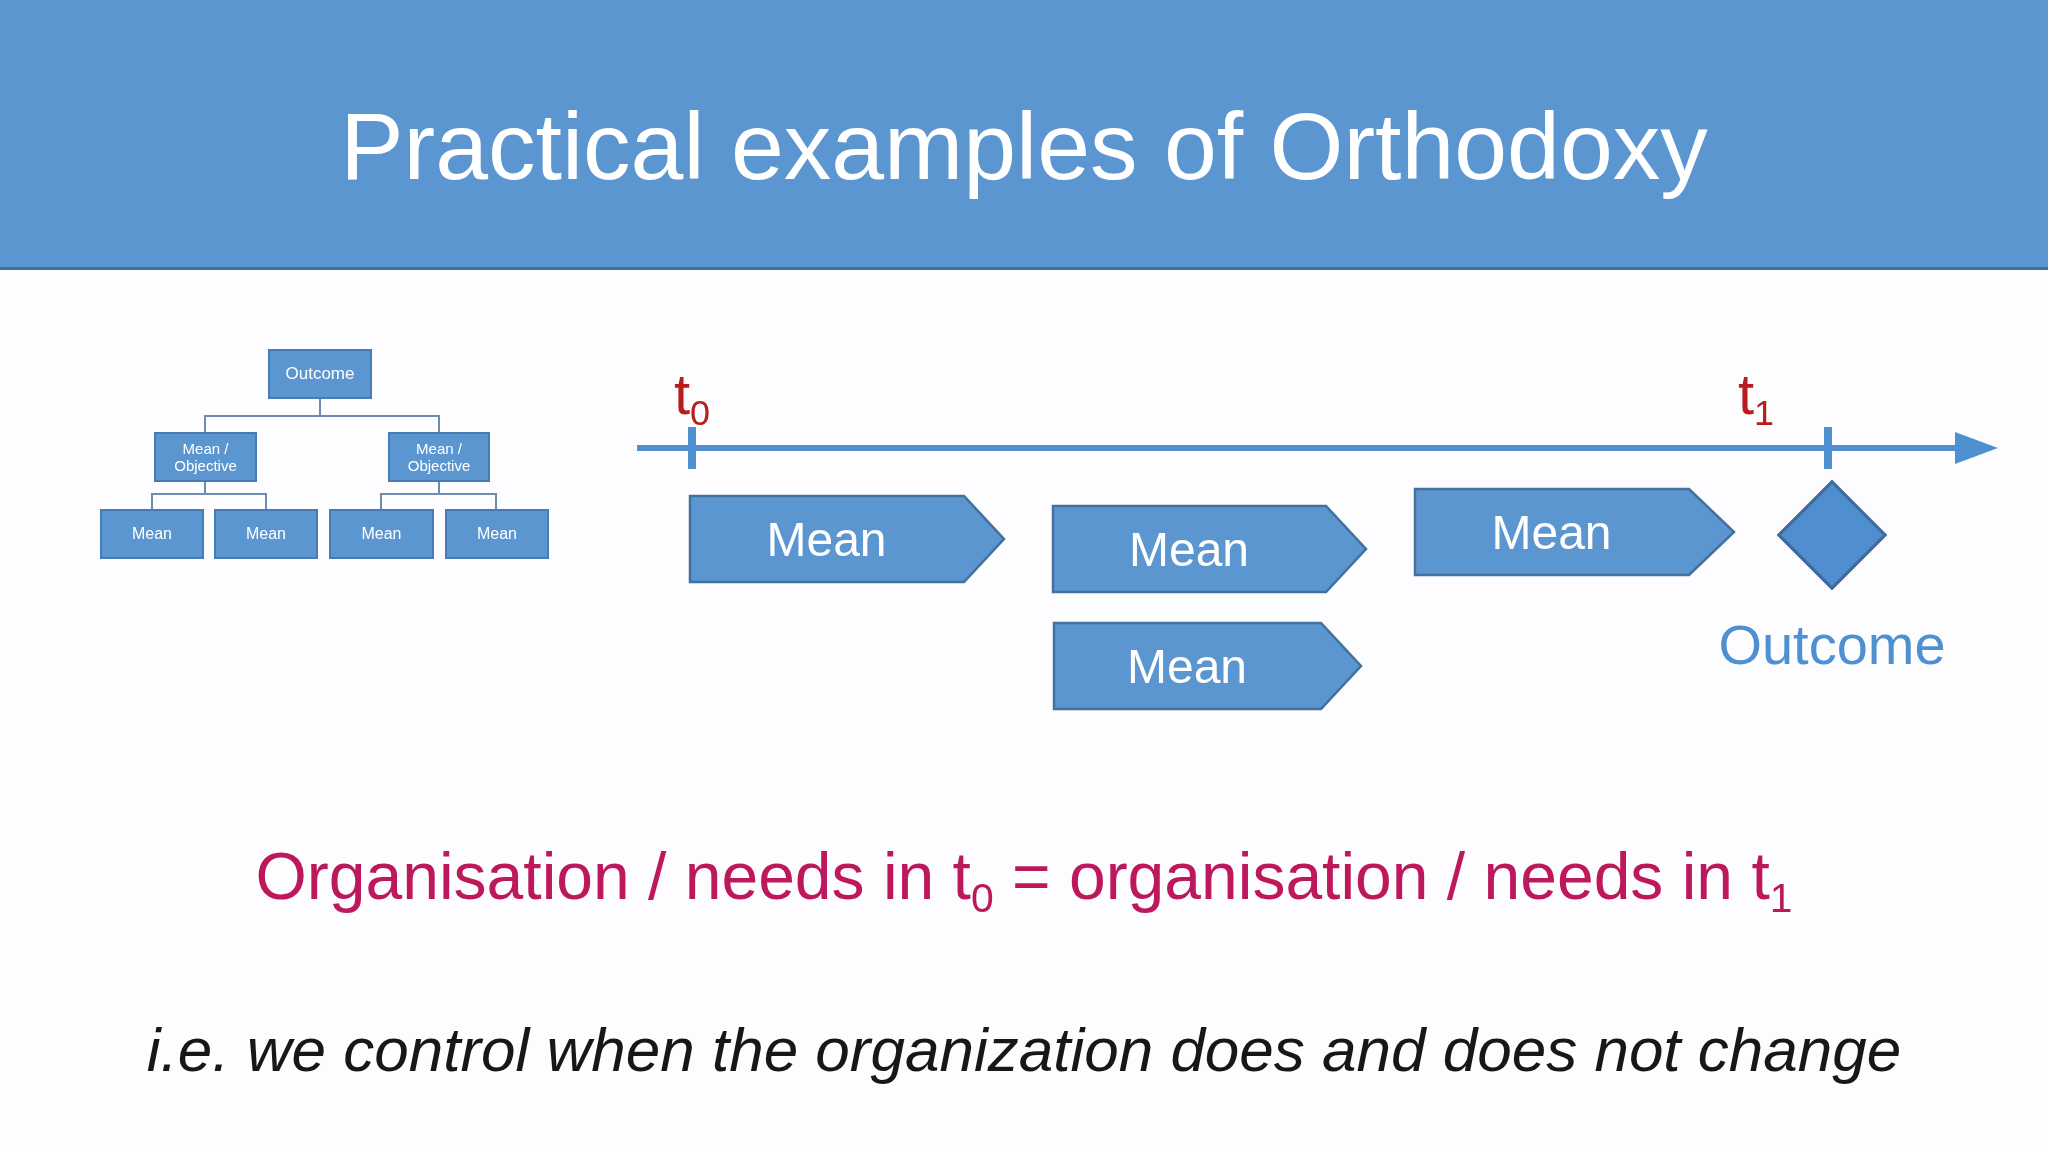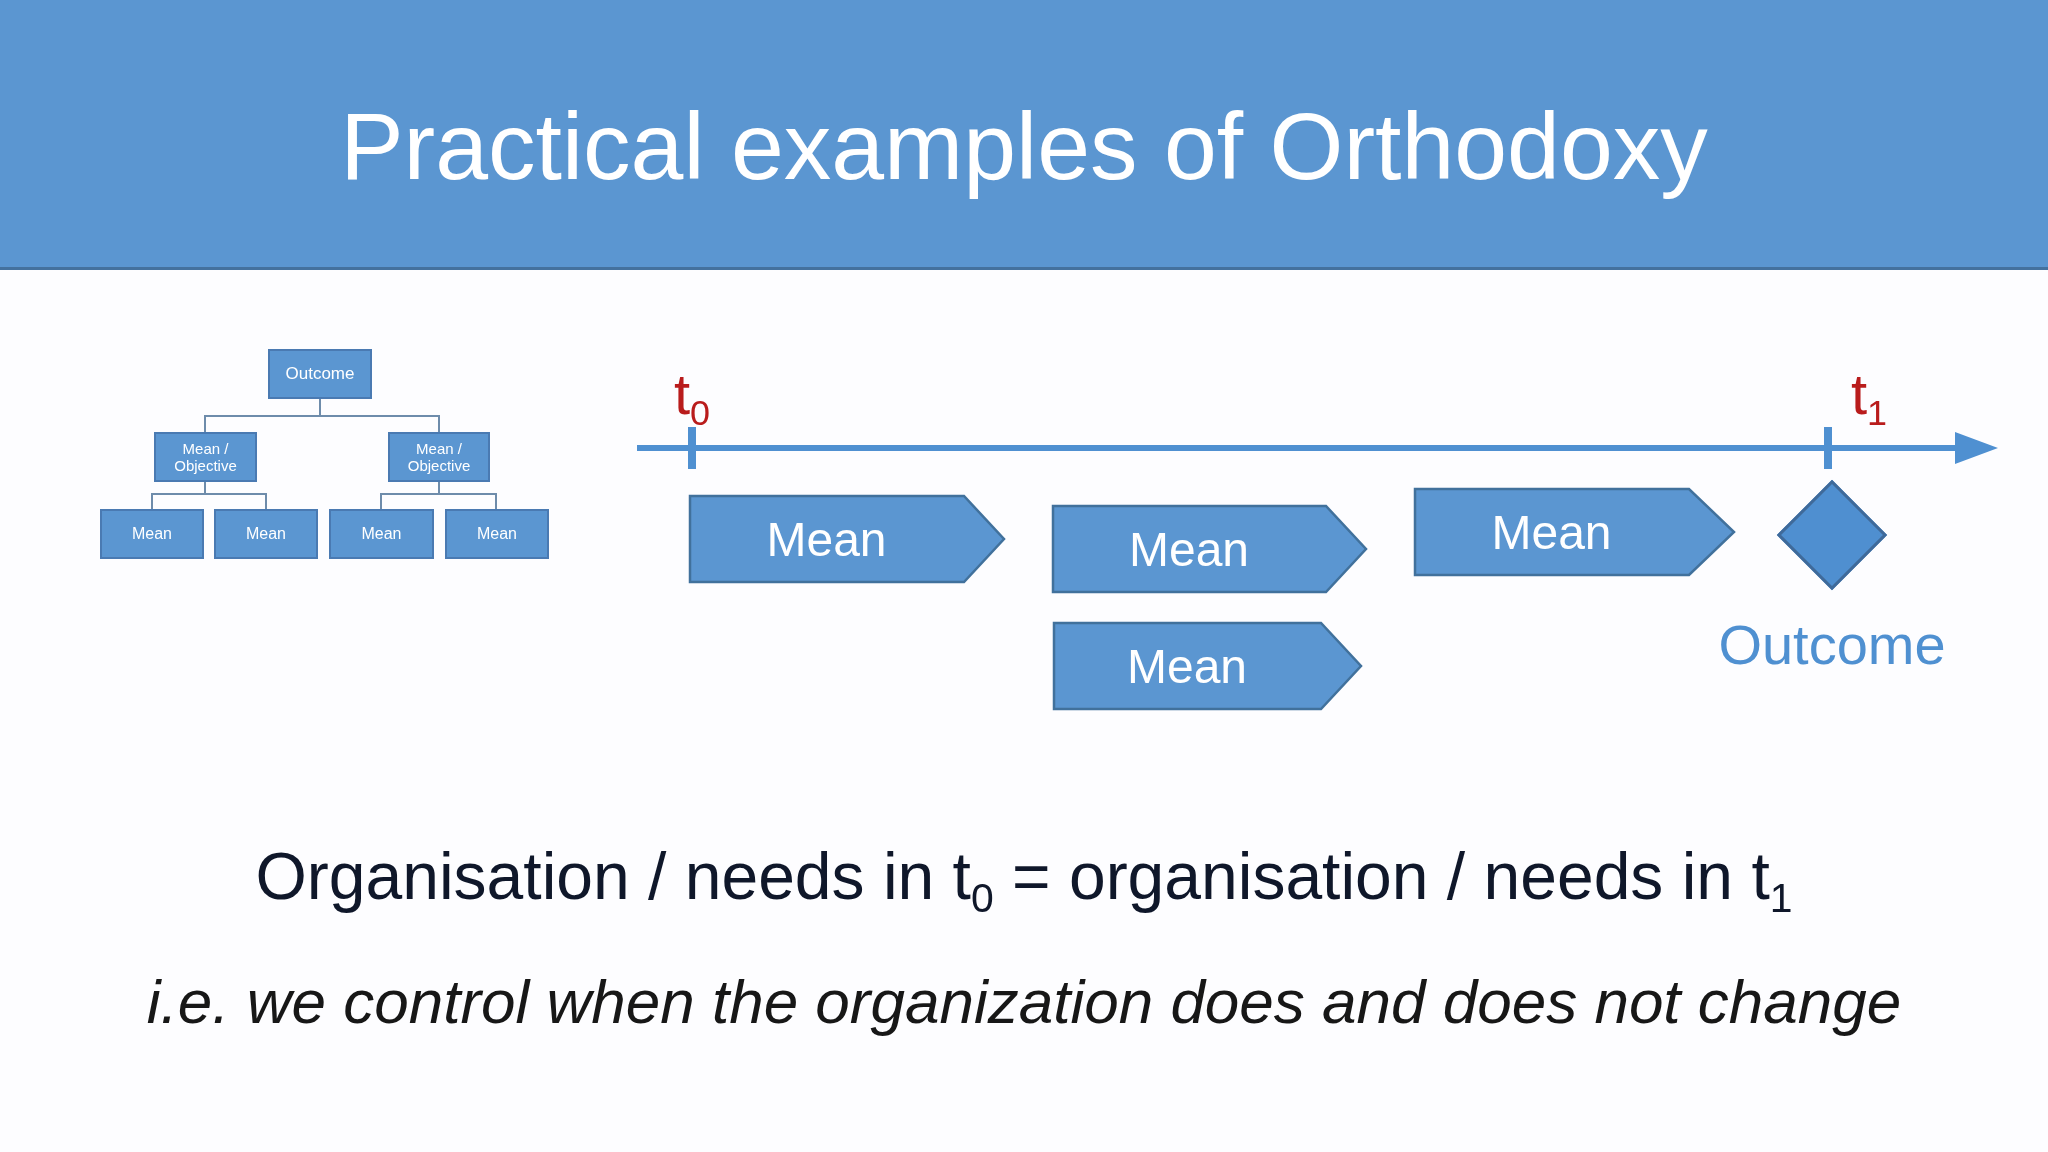--- a/index.html
+++ b/index.html
@@ -51,21 +51,21 @@
   }
   .tl-tick { position: absolute; width: 8px; height: 42px; top: 427px; background: #4f90d1; }
   .tick-t0 { left: 688px; }
   .tick-t1 { left: 1824px; }
   .t-label {
     position: absolute; top: 360px; width: 100px; text-align: center;
     color: #b91c1c; font-size: 58px;
   }
   .t-label sub { font-size: 0.62em; vertical-align: -0.3em; }
   .t0-label { left: 642px; }
-  .t1-label { left: 1819px; }
+  .t1-label { left: 1706px; }
 
   
   .mean-arrow { position: absolute; }
   .mean-arrow svg { position: absolute; left: 0; top: 0; width: 100%; height: 100%; }
   .mean-arrow .shape { fill: #5b96d1; stroke: #41719c; stroke-width: 2.5; }
   .arrow-label {
     position: absolute; left: 0; top: 0; height: 100%;
     display: flex; align-items: center; justify-content: center;
     color: #ffffff; font-size: 48px;
   }
@@ -85,25 +85,25 @@
     transform: rotate(45deg);
   }
   .outcome-label {
     position: absolute; left: 1712px; top: 612px; width: 240px;
     text-align: center; color: #4f90d1; font-size: 56px;
   }
 
   
   .statement-line1 {
     position: absolute; left: 0; top: 838px; width: 2048px;
-    text-align: center; color: #0f172a; font-size: 66px;
+    text-align: center; color: #be185d; font-size: 66px;
   }
   .statement-line1 sub { font-size: 0.62em; vertical-align: -0.32em; }
   .statement-line2 {
-    position: absolute; left: 0; top: 966px; width: 2048px;
+    position: absolute; left: 0; top: 1014px; width: 2048px;
     text-align: center; color: #171717; font-size: 62px; font-style: italic;
   }
 </style>
 </head>
 <body>
 
 <div class="slide">
 
   <div class="header">
     <div class="title">Practical examples of Orthodoxy</div>

